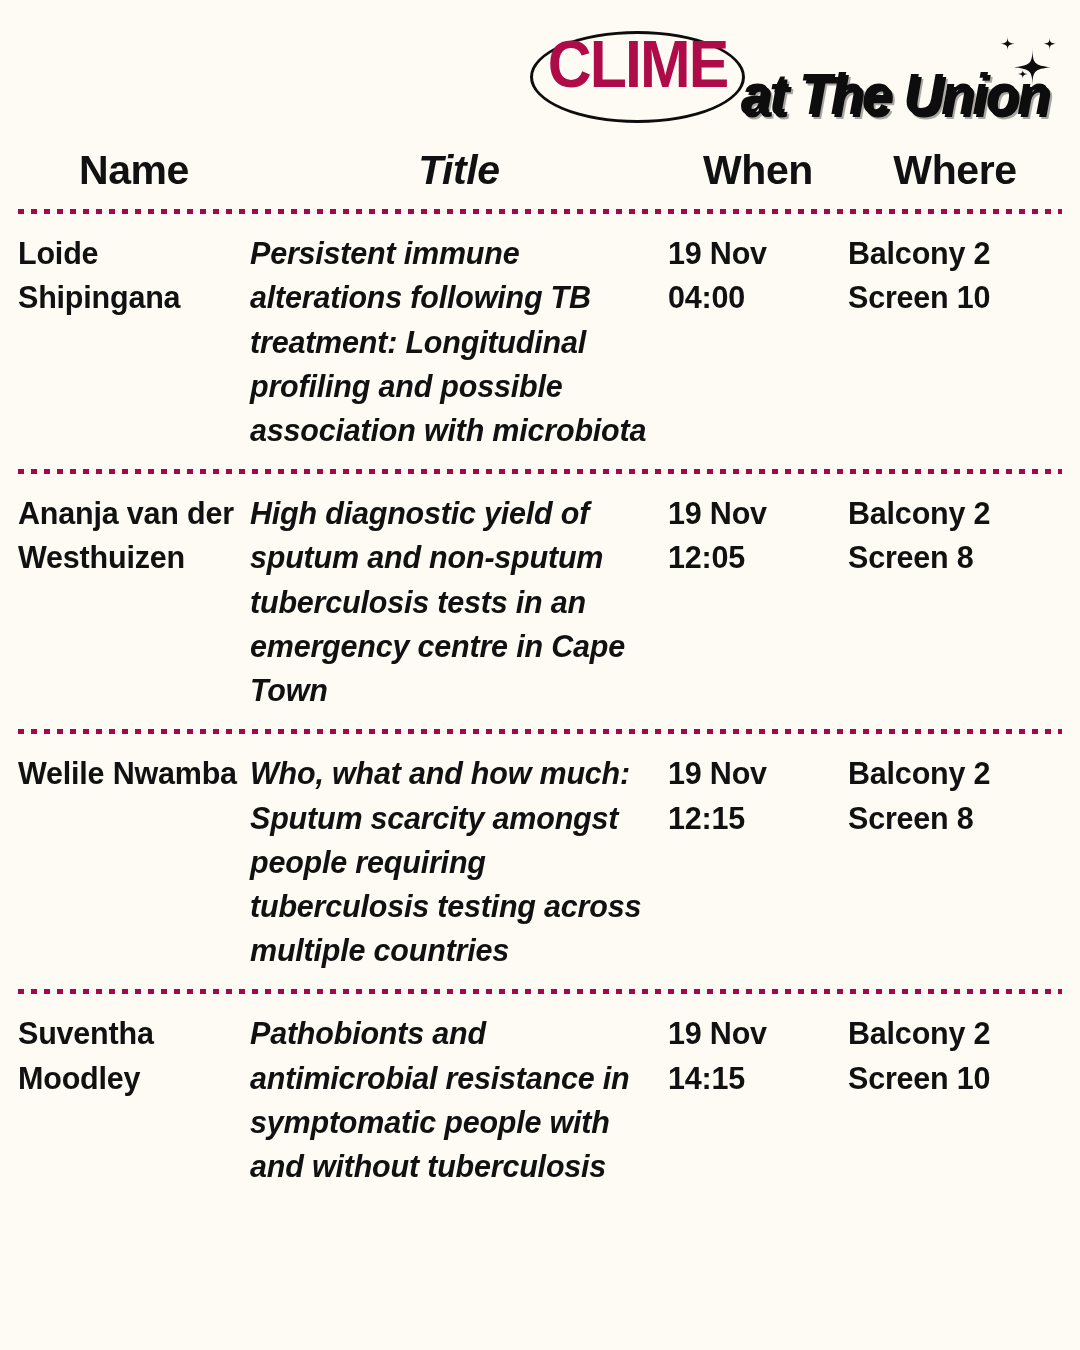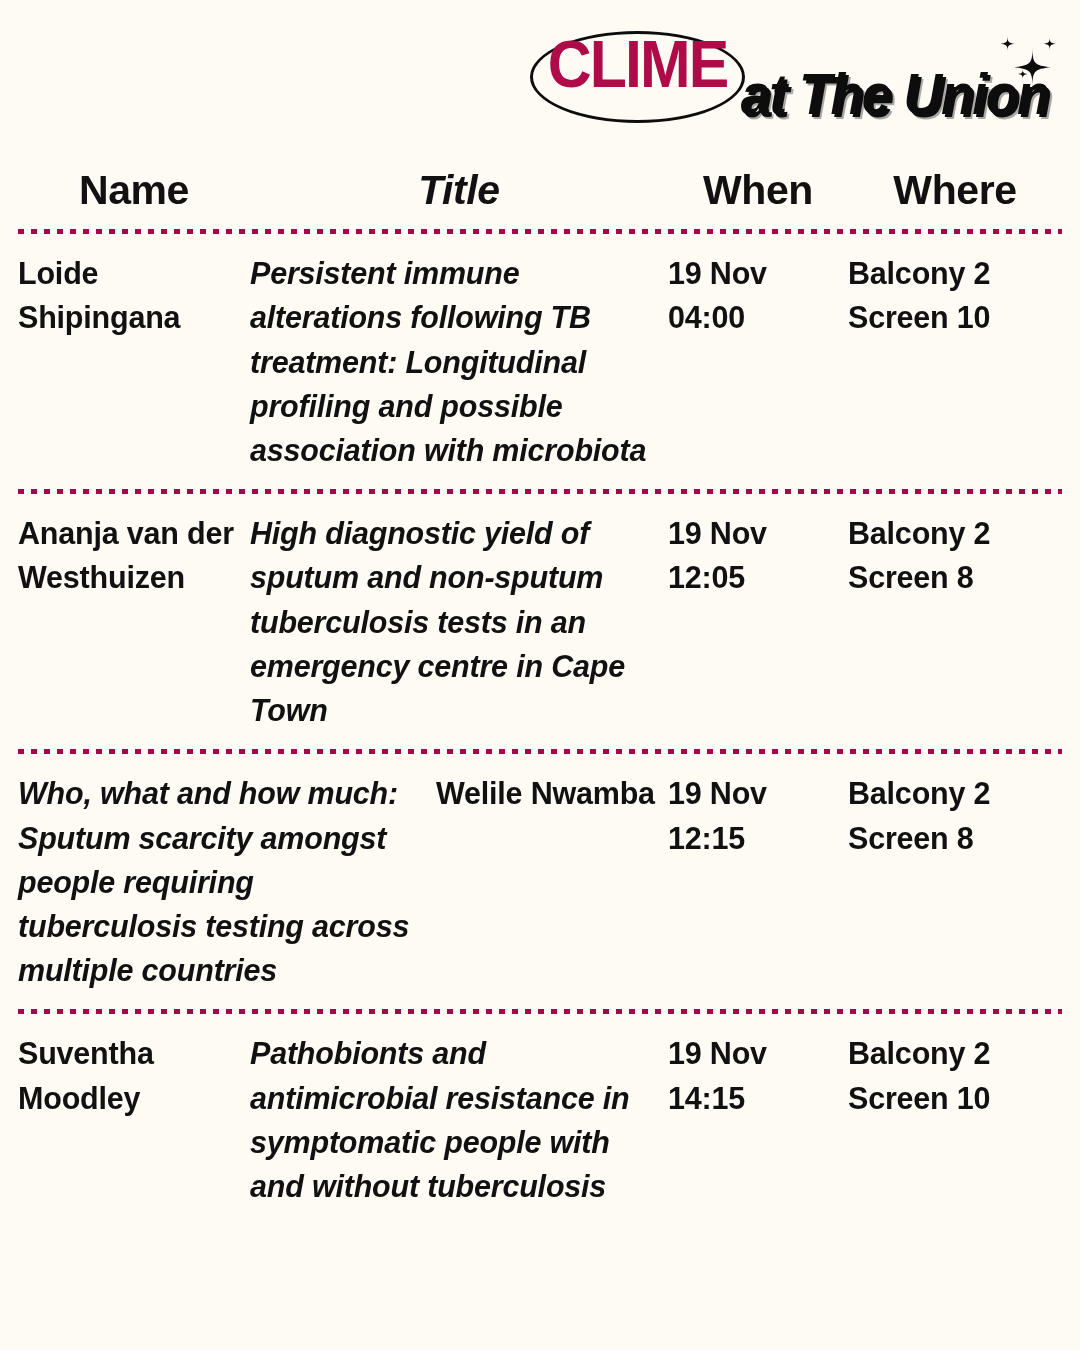--- a/index.html
+++ b/index.html
@@ -86,21 +86,20 @@
     height: 66px;
     pointer-events: none;
   }
 
   
   .table {
     position: absolute;
     top: 148px;
     left: 18px;
     width: 1044px;
-    margin-top: 20px;
   }
   .row {
     display: flex;
     align-items: flex-start;
   }
   .col { box-sizing: border-box; }
   .col-name  { width: 232px; }
   .col-title { width: 418px; font-style: italic; }
   .col-when  { width: 180px; }
   .col-where { width: 214px; }
@@ -195,22 +194,22 @@
       </div>
       <div class="col col-where">
         <span class="cell-line">Balcony 2</span>
         <span class="cell-line">Screen 8</span>
       </div>
     </div>
 
     <div class="sep"></div>
 
     <div class="row body-row">
+      <div class="col col-name">Welile Nwamba</div>
       <div class="col col-title">Who, what and how much: Sputum scarcity amongst people requiring tuberculosis testing across multiple countries</div>
-      <div class="col col-name">Welile Nwamba</div>
       <div class="col col-when">
         <span class="cell-line">19 Nov</span>
         <span class="cell-line">12:15</span>
       </div>
       <div class="col col-where">
         <span class="cell-line">Balcony 2</span>
         <span class="cell-line">Screen 8</span>
       </div>
     </div>
 

